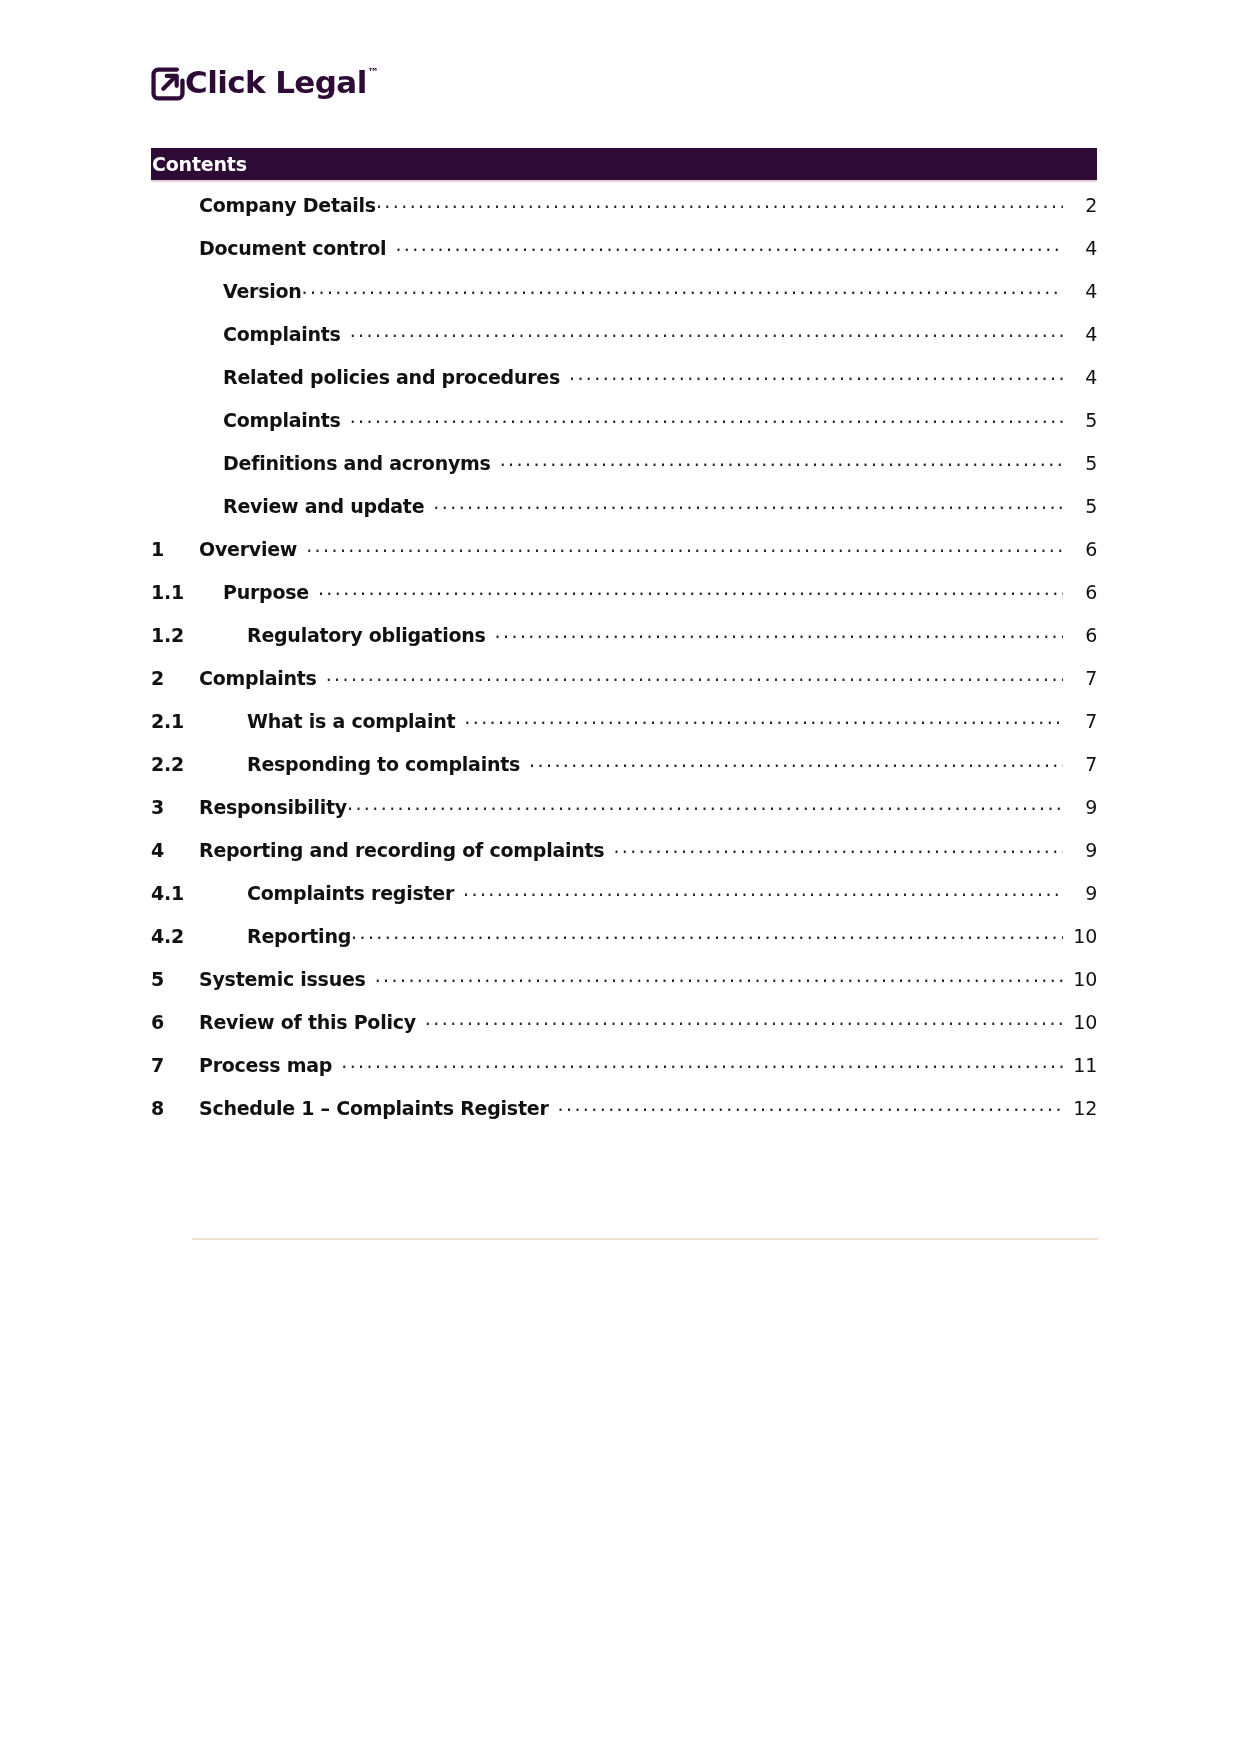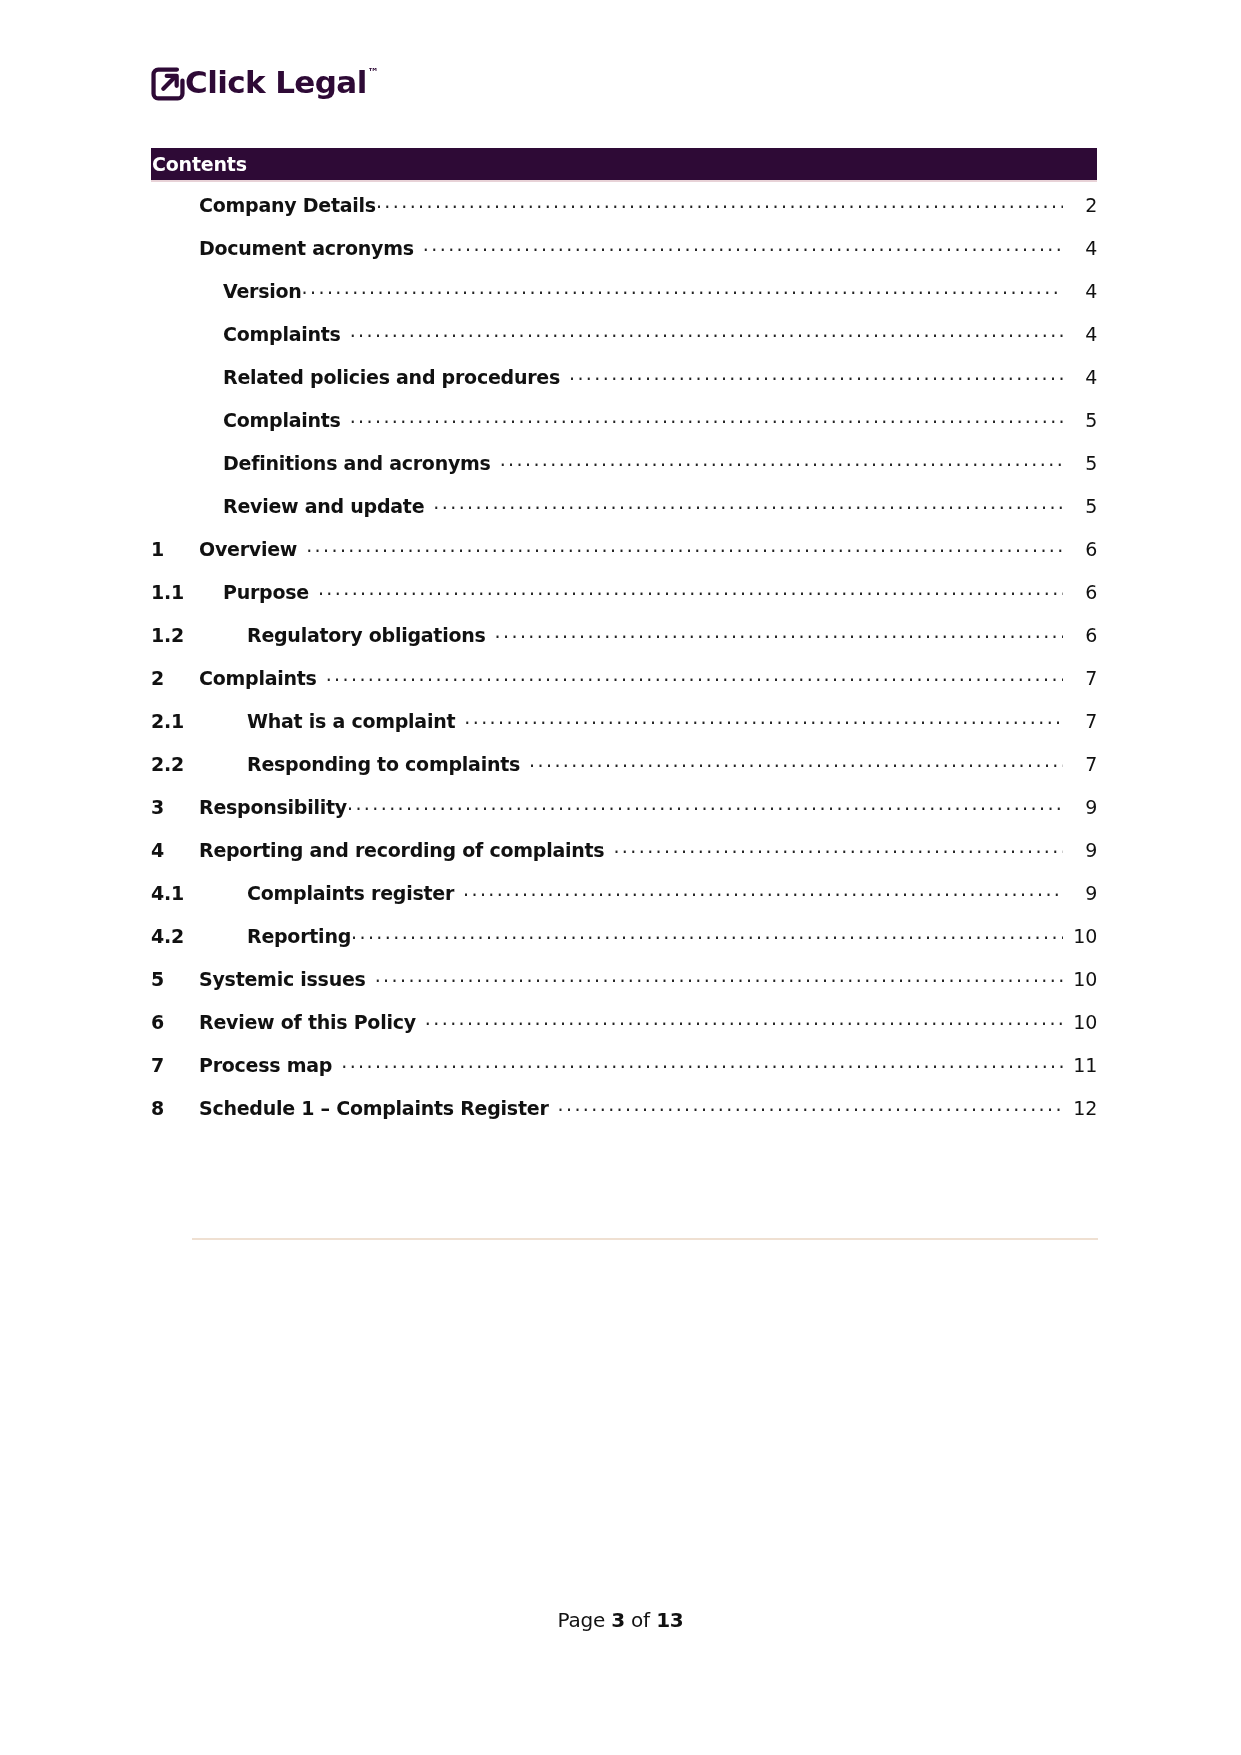--- a/index.html
+++ b/index.html
@@ -211,21 +211,21 @@
 
   <div class="toc" id="toc-list">
       <div class="toc-row lvl-0 gap-none">
         <span class="toc-num"></span>
         <span class="toc-label">Company Details</span>
         <span class="toc-leader"></span>
         <span class="toc-page">2</span>
       </div>
       <div class="toc-row lvl-0 gap-wide">
         <span class="toc-num"></span>
-        <span class="toc-label">Document acronyms</span>
+        <span class="toc-label">Document control</span>
         <span class="toc-leader"></span>
         <span class="toc-page">4</span>
       </div>
       <div class="toc-row lvl-1 gap-none">
         <span class="toc-num"></span>
         <span class="toc-label">Version</span>
         <span class="toc-leader"></span>
         <span class="toc-page">4</span>
       </div>
       <div class="toc-row lvl-1 gap-wide">
@@ -339,17 +339,14 @@
       <div class="toc-row lvl-0 gap-wide">
         <span class="toc-num">8</span>
         <span class="toc-label">Schedule 1 – Complaints Register</span>
         <span class="toc-leader"></span>
         <span class="toc-page">12</span>
       </div>
     </div>
 
   <div class="divider"></div>
 
-  <div class="footer">
-    <span>Page </span><b>3</b><span> of </span><b>13</b>
-  </div>
 
 </div>
 
 </body></html>

